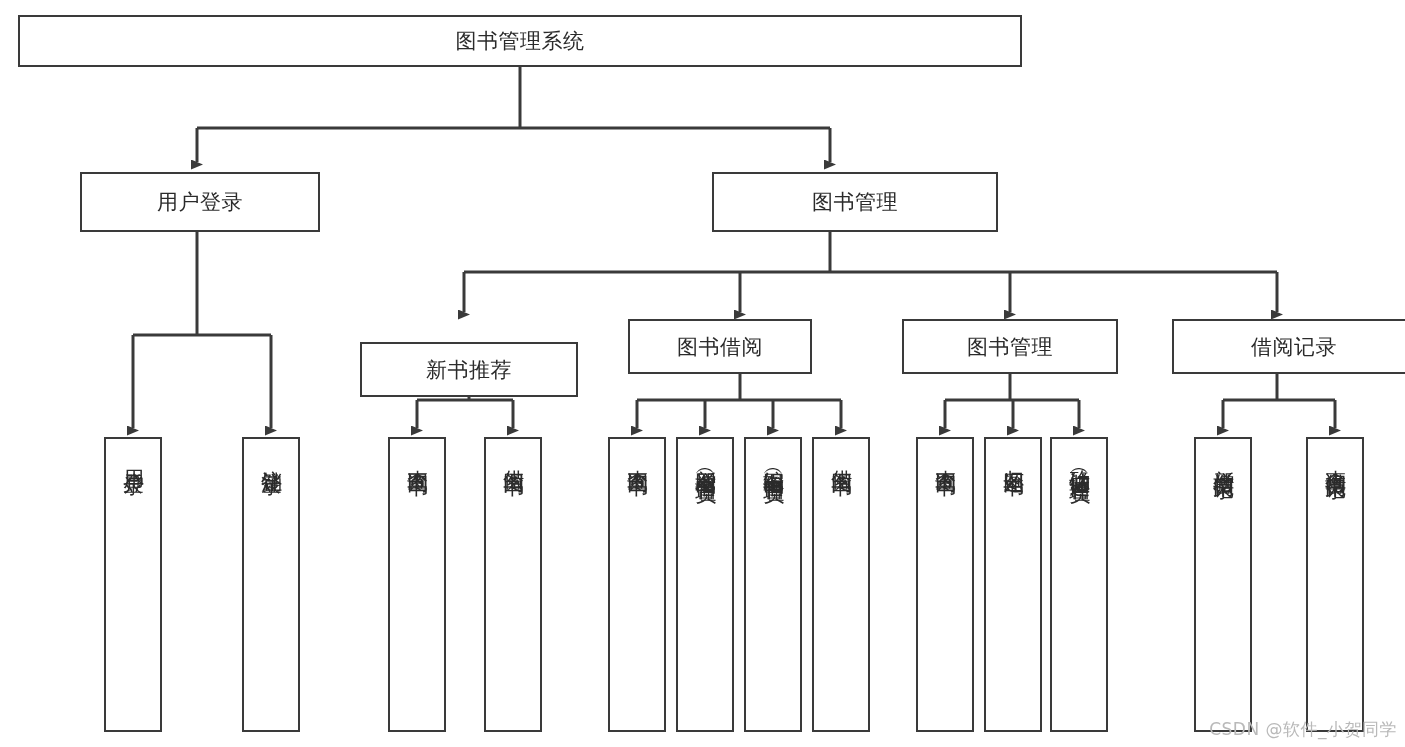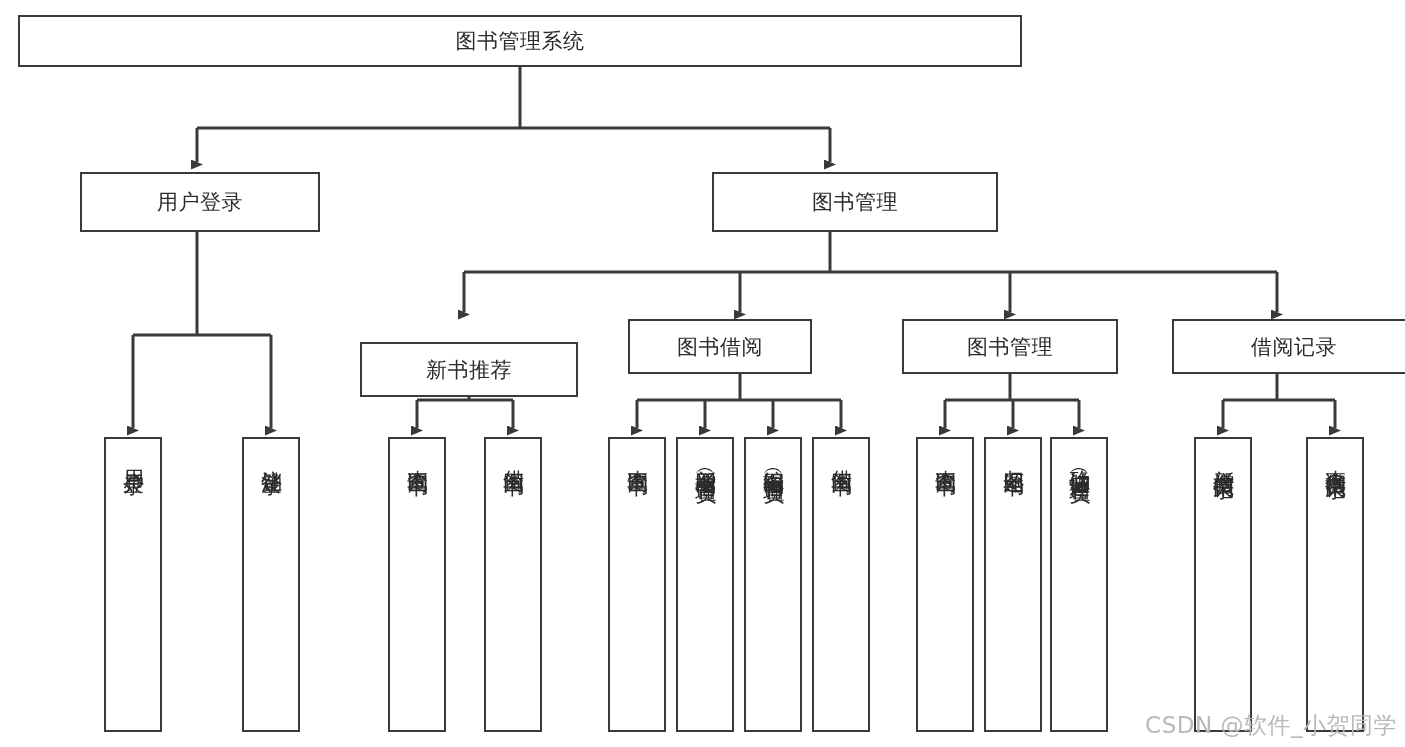--- a/index.html
+++ b/index.html
@@ -50,21 +50,21 @@
     line-height: 1.22;
     letter-spacing: 2px;
     color: #2b2b2b;
     text-align: left;
     max-height: 100%;
   }
   .watermark {
     position: absolute;
     right: 8px;
     bottom: 6px;
-    font-size: 23px;
+    font-size: 17px;
     color: #b9b9b9;
     white-space: nowrap;
     letter-spacing: 0.5px;
   }
 </style>
 </head>
 <body>
 
 <div id="stage">
 

